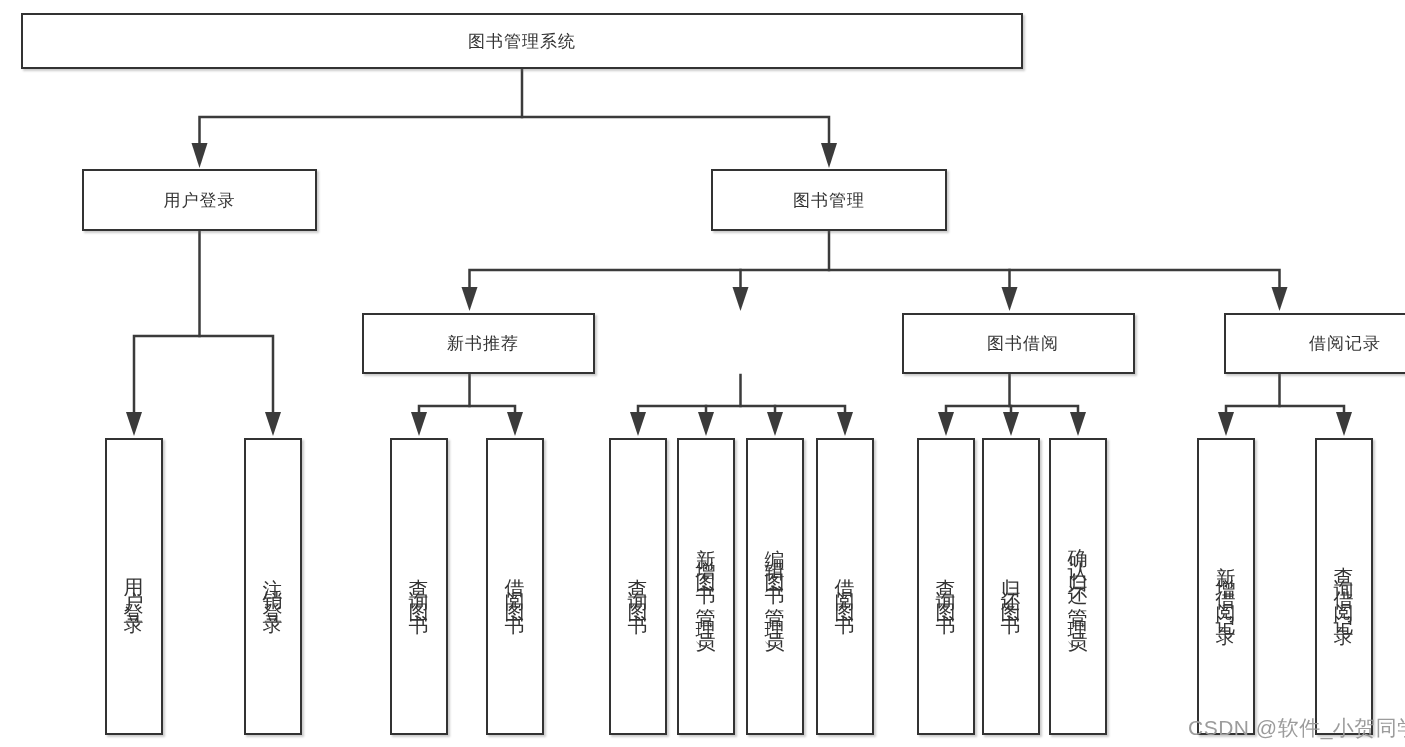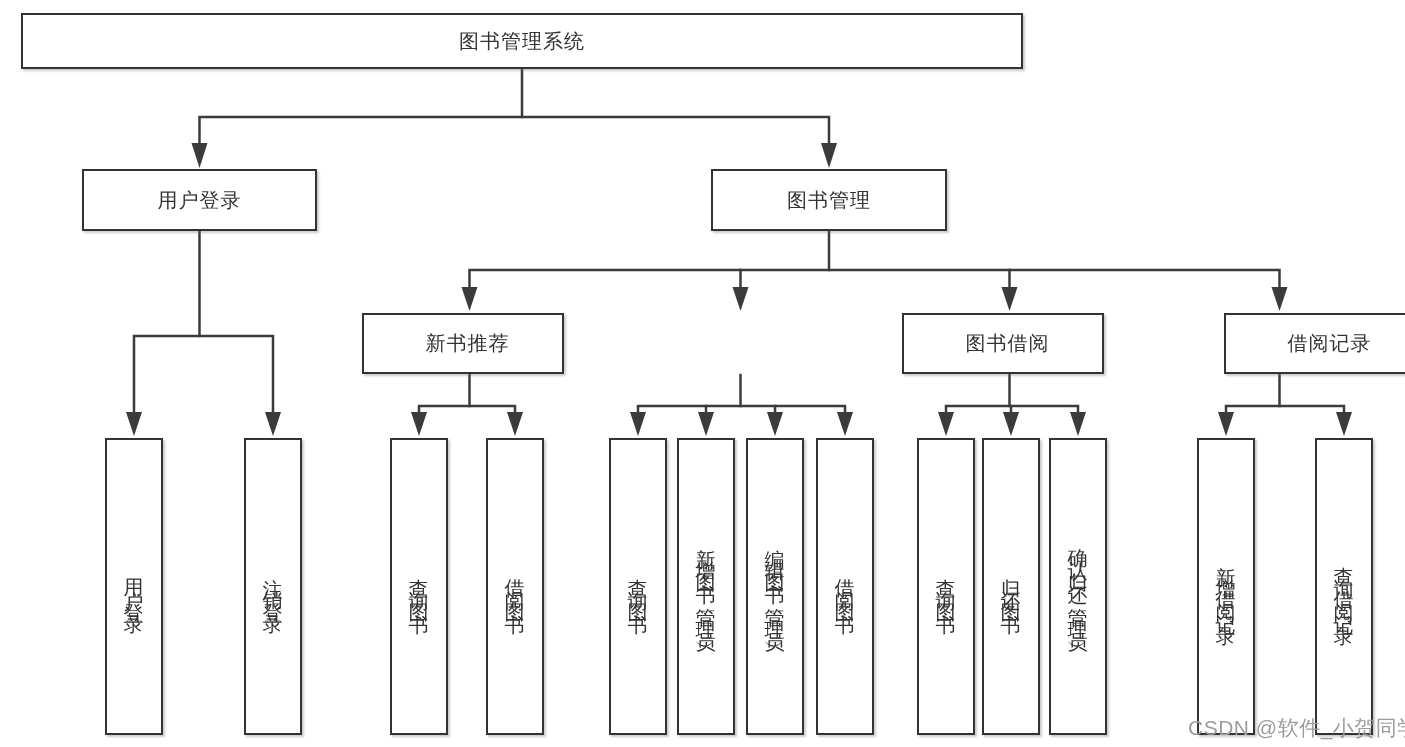--- a/index.html
+++ b/index.html
@@ -21,24 +21,24 @@
   .wires{position:absolute;left:0;top:0;width:1405px;height:747px;}
   .node{
     position:absolute;
     box-sizing:border-box;
     background:var(--box-bg);
     border:2.5px solid var(--box-border);
     box-shadow:2px 2px 2px rgba(110,110,110,.35);
     display:flex;align-items:center;justify-content:center;
     color:var(--text);
   }
-  .node.h{font-size:20px;letter-spacing:1px;white-space:nowrap;}
+  .node.h{font-size:17px;letter-spacing:1px;white-space:nowrap;}
   .node.root{width:1002px;height:56px;left:21px;top:13px;}
   .node.l2{width:235px;height:62px;top:169px;}
-  .node.l3{width:202px;height:61px;top:313px;padding-left:9px;}
+  .node.l3{width:233px;height:61px;top:313px;padding-left:9px;}
   .node.leaf{width:58px;height:297px;top:438px;}
   .leaf .vtext{
     writing-mode:vertical-rl;
     text-orientation:mixed;
     font-size:20px;
     letter-spacing:12px;
     line-height:1;
     white-space:nowrap;
     color:var(--text);
   }

